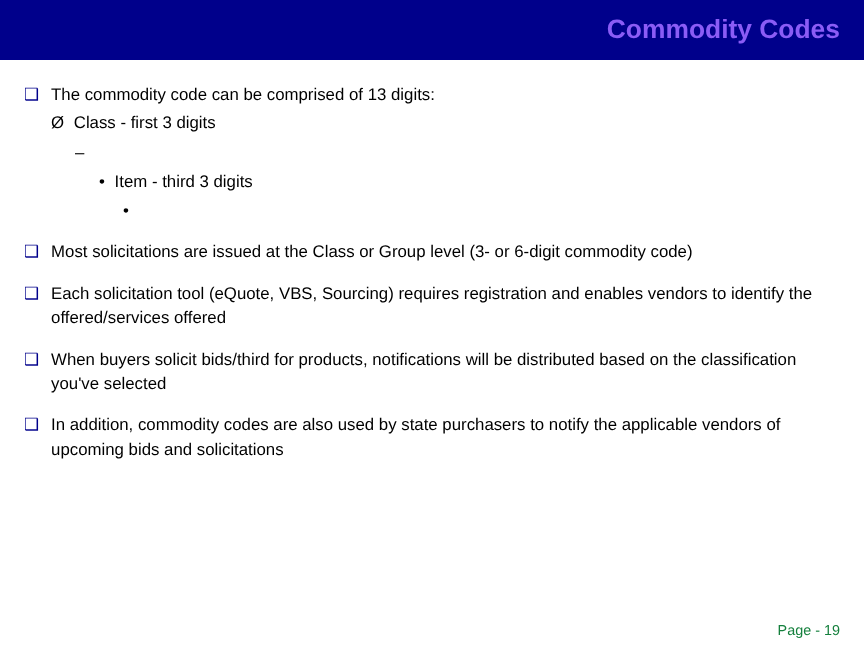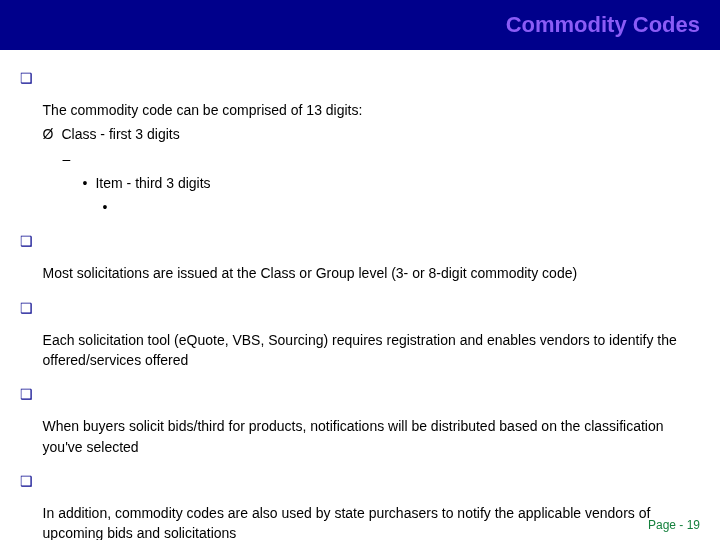--- a/index.html
+++ b/index.html
@@ -42,21 +42,20 @@
       font-size: 14px;
       margin-right: 10px;
       margin-top: 1px;
       flex-shrink: 0;
     }
 
     .bullet-text {
       color: #000000;
       font-size: 14px;
       line-height: 1.45;
-      margin-top: 32px;
     }
 
     .sub-list {
       margin-top: 4px;
       margin-left: 0;
     }
 
     .sub-item-arrow {
       display: flex;
       align-items: flex-start;
@@ -138,21 +137,21 @@
         </div>
         <div class="sub-item-dot2">
           <span class="dot-icon">•</span>
         </div>
       </div>
     </div>
   </div>
 
   <div class="bullet-item">
     <span class="bullet-icon">❑</span>
-    <span class="bullet-text">Most solicitations are issued at the Class or Group level (3- or 8-digit commodity code)</span>
+    <span class="bullet-text">Most solicitations are issued at the Class or Group level (3- or 6-digit commodity code)</span>
   </div>
 
   <div class="bullet-item">
     <span class="bullet-icon">❑</span>
     <span class="bullet-text">Each solicitation tool (eQuote, VBS, Sourcing) requires registration and enables vendors to identify the offered/services offered</span>
   </div>
 
   <div class="bullet-item">
     <span class="bullet-icon">❑</span>
     <span class="bullet-text">When buyers solicit bids/third for products, notifications will be distributed based on the classification you've selected</span>

